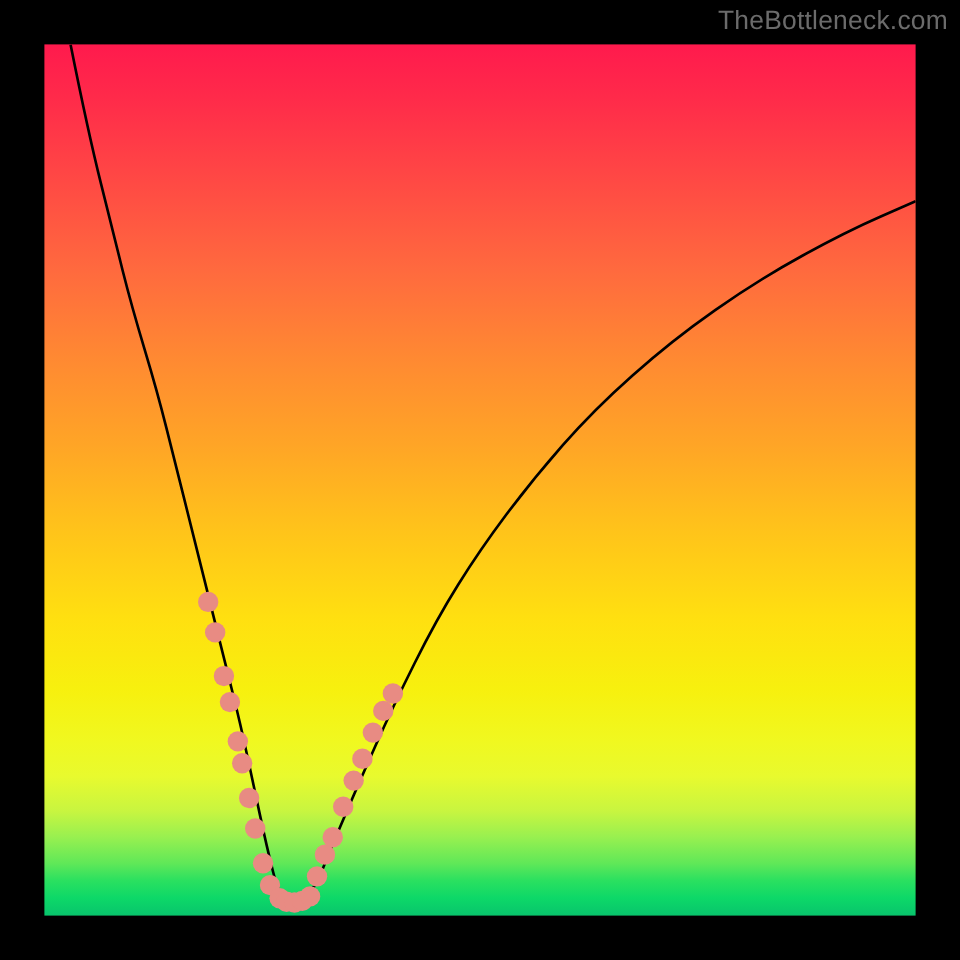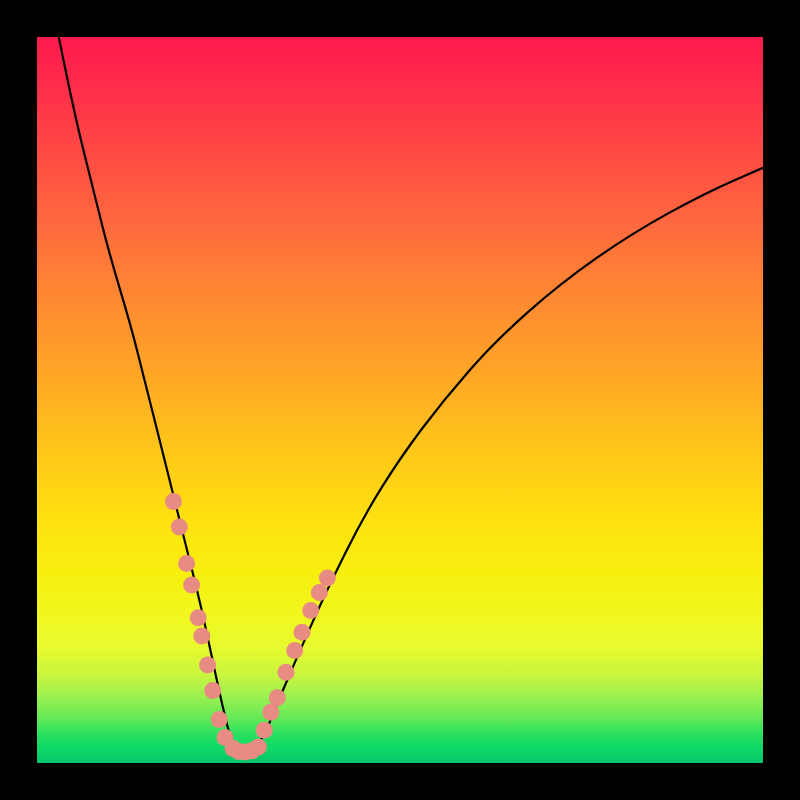--- a/index.html
+++ b/index.html
@@ -93,13 +93,14 @@
           <circle cx="240.3" cy="660.7" r="8.5" fill="#e88b83" stroke="#c06058" stroke-width="0"></circle>
           <circle cx="249.0" cy="635.3" r="8.5" fill="#e88b83" stroke="#c06058" stroke-width="0"></circle>
           <circle cx="257.7" cy="613.5" r="8.5" fill="#e88b83" stroke="#c06058" stroke-width="0"></circle>
           <circle cx="265.0" cy="595.3" r="8.5" fill="#e88b83" stroke="#c06058" stroke-width="0"></circle>
           <circle cx="273.7" cy="573.5" r="8.5" fill="#e88b83" stroke="#c06058" stroke-width="0"></circle>
           <circle cx="282.4" cy="555.4" r="8.5" fill="#e88b83" stroke="#c06058" stroke-width="0"></circle>
           <circle cx="290.4" cy="540.9" r="8.5" fill="#e88b83" stroke="#c06058" stroke-width="0"></circle>
         </g>
     </svg>
   </div>
+  <div class="watermark">TheBottleneck.com</div>
 </div>
 
 </body></html>

